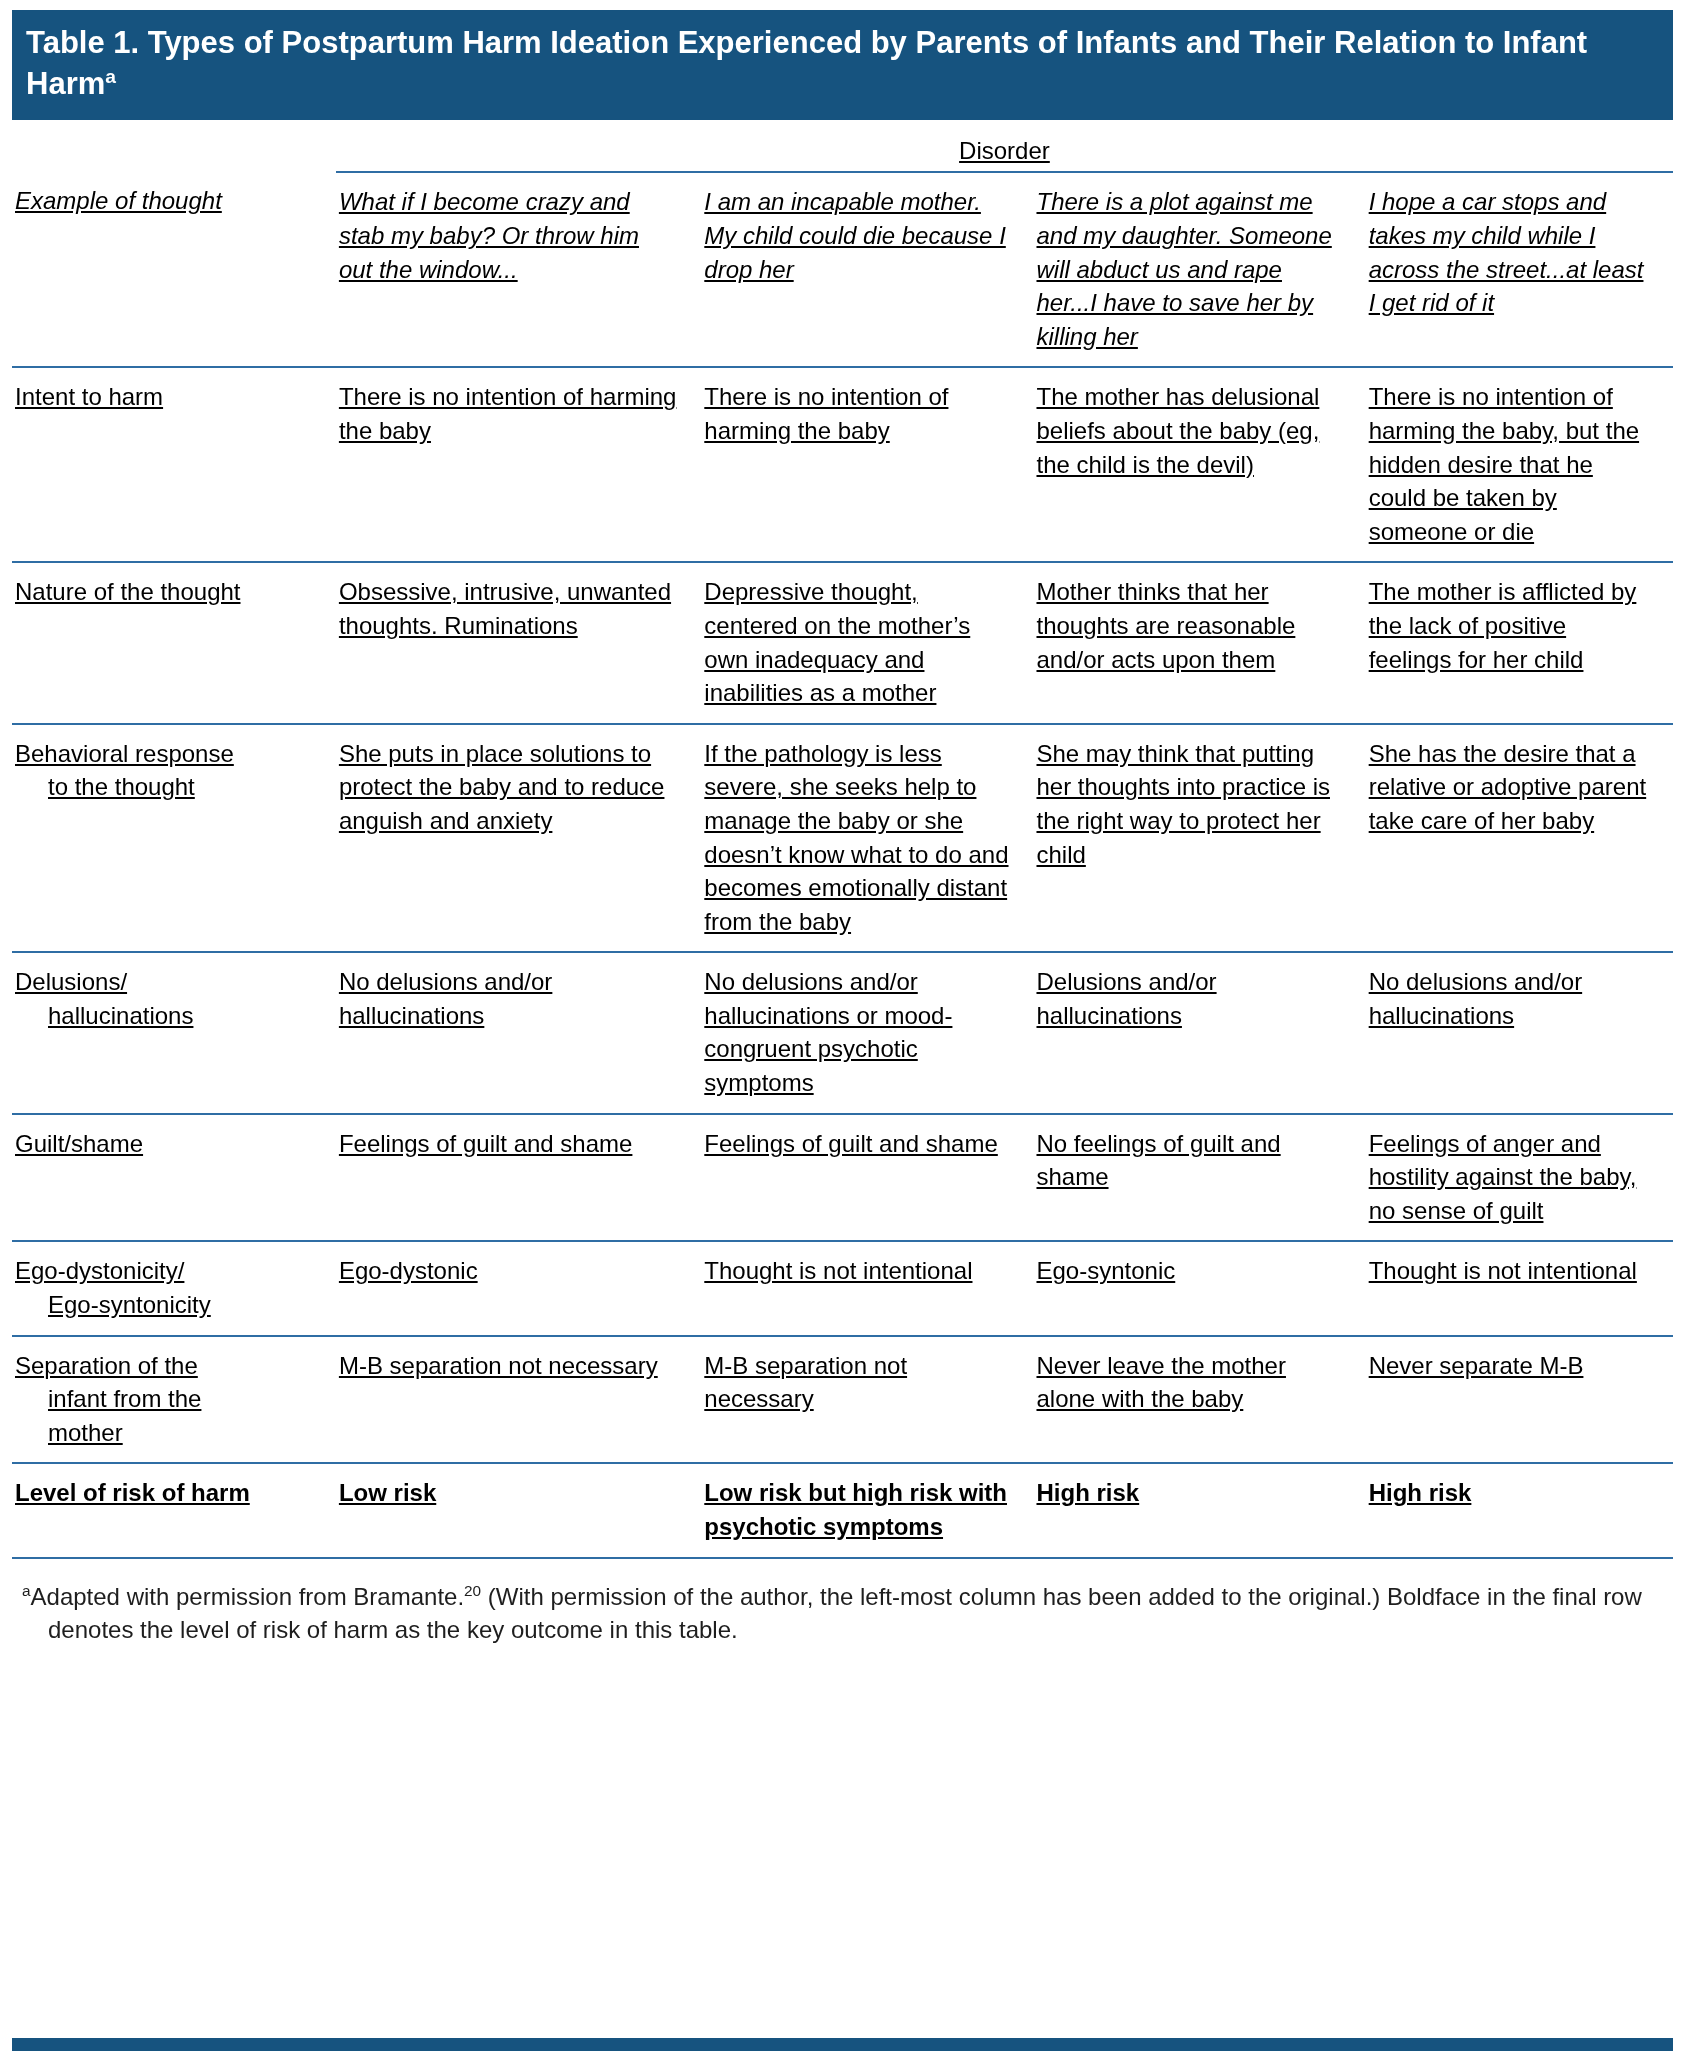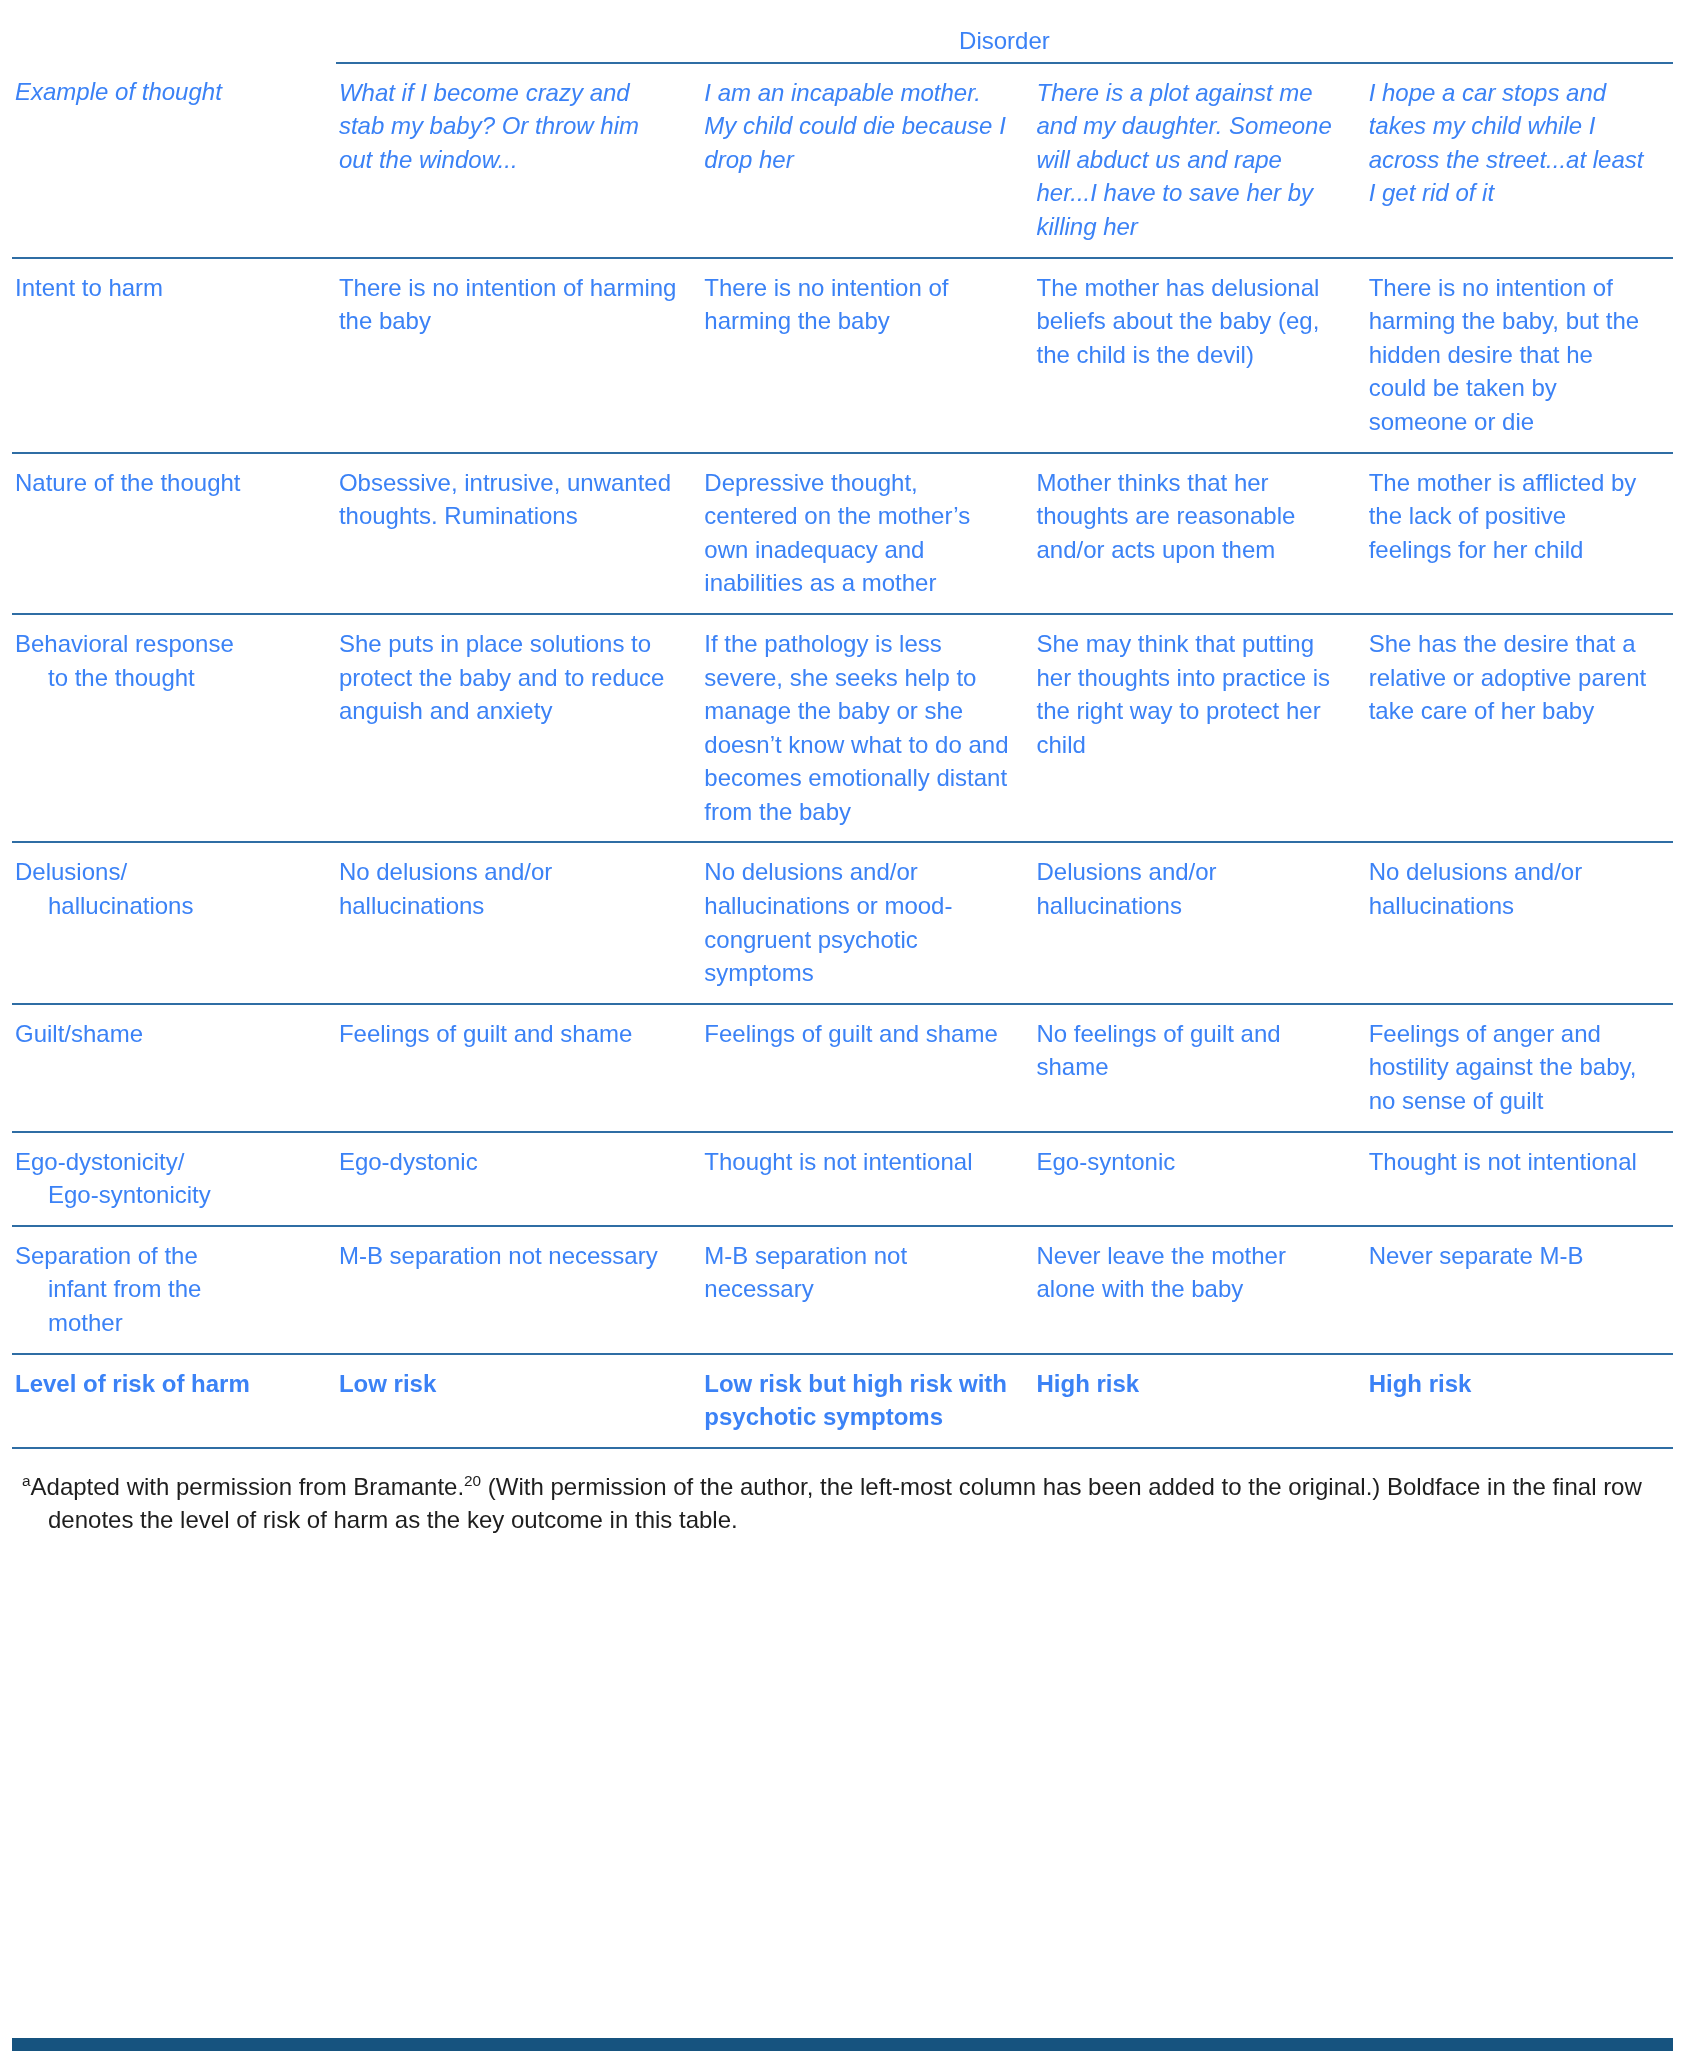--- a/index.html
+++ b/index.html
@@ -12,21 +12,21 @@
   }
 
   .title-bar {
     background:#16537f; color:#ffffff; font-weight:700;
     font-size:31px; line-height:1.32; padding:13px 16px 15px 14px;
   }
   .title-bar sup { font-size:62%; line-height:0; }
 
   table.main {
     width:100%; border-collapse:collapse; table-layout:fixed;
-    font-size:24px; line-height:1.4; color:#3b82f6; margin-top:4px;
+    font-size:24px; line-height:1.4; color:#000000; margin-top:4px;text-decoration:underline;
   }
   col.c0 { width:19.5%; }
   col.c1 { width:22%; }
   col.c2 { width:20%; }
   col.c3 { width:20%; }
   col.c4 { width:18.5%; }
 
   th, td { vertical-align:top; text-align:left; }
 
   .spanner-row td { border:none; padding:10px 0 2px; }
@@ -60,20 +60,23 @@
   .footnotes p.cont { padding-left:0; }
   .footnotes sup { font-size:64%; line-height:0; }
 
   .bottom-bar { height:13px; background:#16537f; margin-top:auto; margin-bottom:9px; }
 </style>
 </head>
 <body>
 
 <div class="page">
 
+  <div class="title-bar">
+    <span>Table 1. Types of Postpartum Harm Ideation Experienced by Parents of Infants and Their Relation to Infant Harm</span><sup>a</sup>
+  </div>
 
   <table class="main">
     <colgroup>
       <col class="c0">
         <col class="c1">
         <col class="c2">
         <col class="c3">
         <col class="c4">
     </colgroup>
     <thead>

